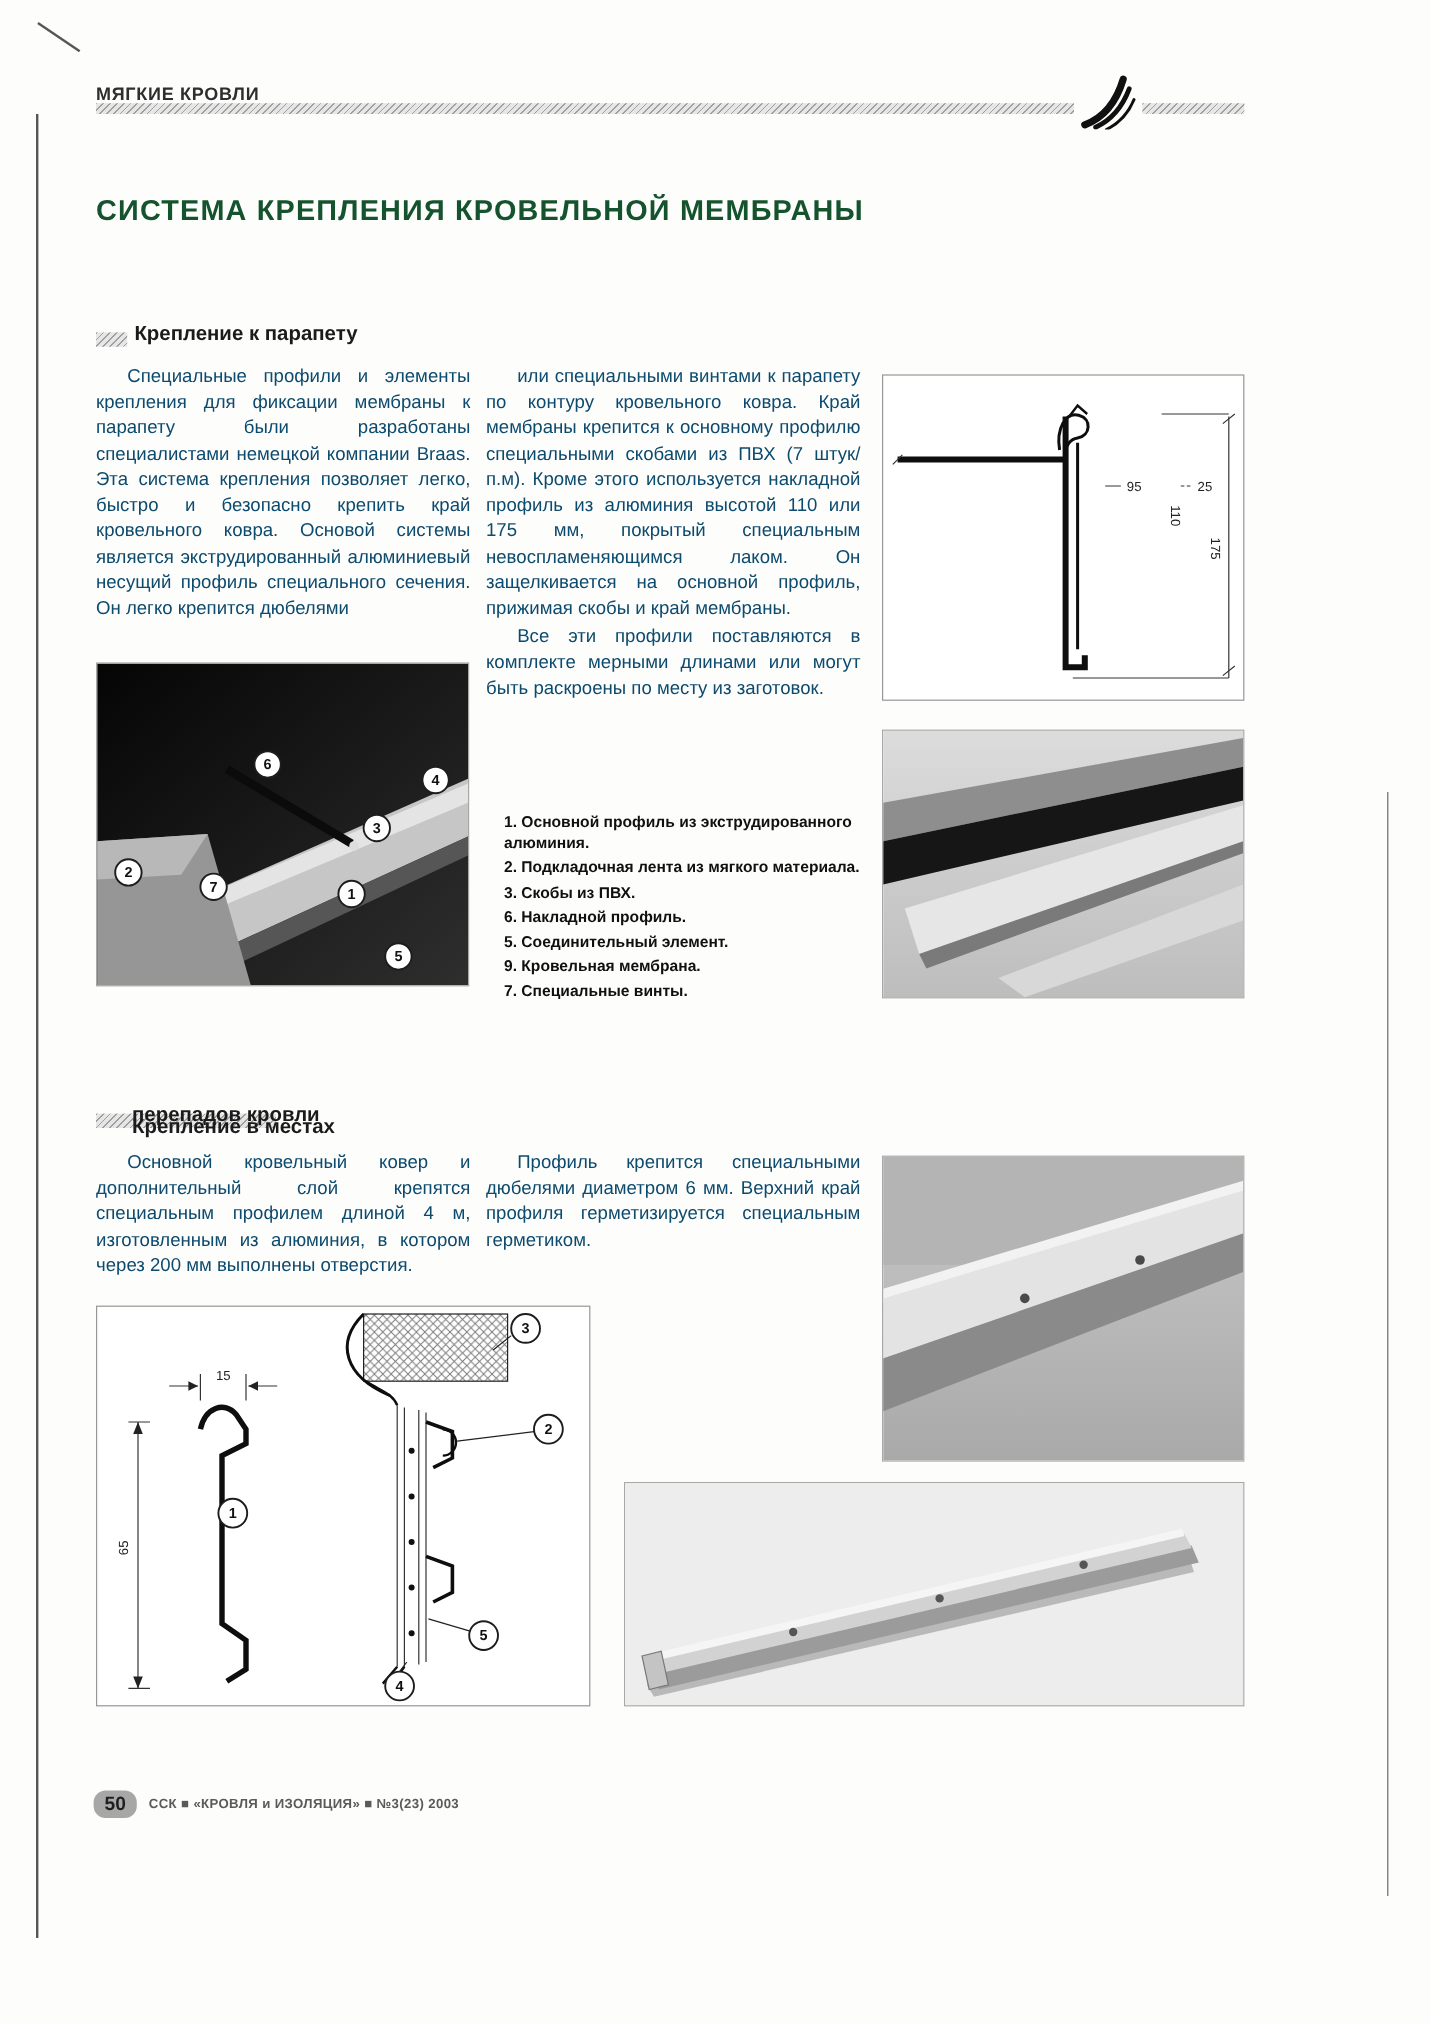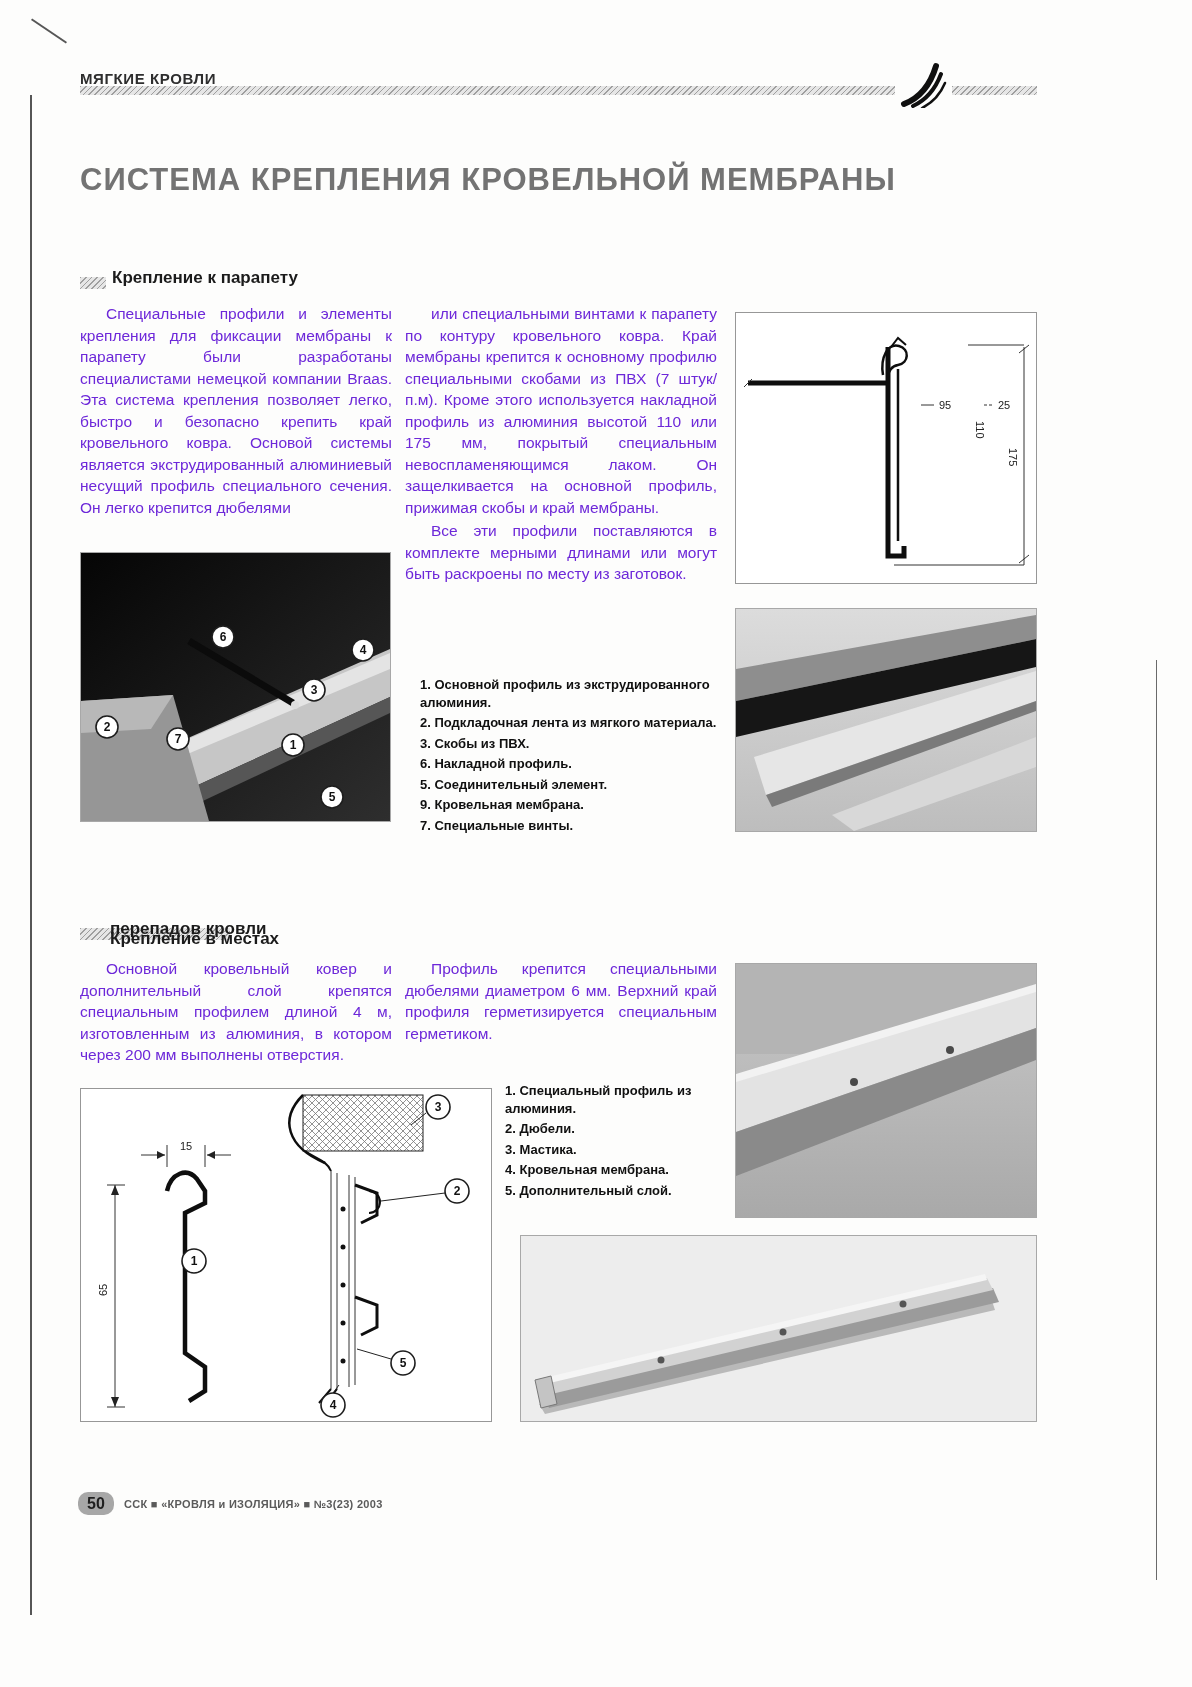--- a/index.html
+++ b/index.html
@@ -6,25 +6,25 @@
   .page {
     position:relative; width:1192px; height:1687px; margin:0 auto;
     background:#fdfdfc; overflow:hidden;
     font-family:"Liberation Sans", sans-serif; color:#161616;
   }
   .abs { position:absolute; }
   .hatch { background: repeating-linear-gradient(135deg,#9f9f9f 0 1px,#e6e6e6 1px 4px); }
   .scanline { background:#2c2c2c; opacity:.8; }
 
   .masthead { font-size:15px; font-weight:bold; letter-spacing:.6px; color:#2e2e2e; z-index:3; }
-  .doc-title { font-size:31px; font-weight:bold; letter-spacing:1px; color:#737373; white-space:nowrap; }
+  .doc-title { font-size:24px; font-weight:bold; letter-spacing:1px; color:#14532d; white-space:nowrap; }
 
   .sec-head { font-size:17px; font-weight:bold; color:#1b1b1b; z-index:3; white-space:nowrap; }
 
-  .col { width:312px; font-size:15.5px; line-height:21.5px; text-align:justify; color:#6d28d9; }
+  .col { width:312px; font-size:15.5px; line-height:21.5px; text-align:justify; color:#0c4a6e; }
   .col p { margin:0; text-indent:26px; }
   .col p + p { margin-top:2px; }
 
   .legend { font-size:13px; font-weight:bold; line-height:17.5px; color:#101010; }
   .legend div { margin-bottom:3px; }
 
   .imgbox { border:1px solid #979797; background:#fff; box-sizing:border-box; }
   .photo { border:1px solid #a8a8a8; box-sizing:border-box; }
 
   svg { display:block; }
@@ -190,27 +190,20 @@
       <rect width="300" height="253" fill="url(#p3bg)"></rect>
       <rect width="300" height="90" fill="#b4b4b4"></rect>
       <polygon points="0,110 300,20 300,30 0,122" fill="#f2f2f2"></polygon>
       <polygon points="0,118 300,28 300,64 0,168" fill="#e3e3e3"></polygon>
       <polygon points="0,168 300,64 300,96 0,212" fill="#8a8a8a"></polygon>
       <circle cx="118" cy="118" r="4" fill="#4a4a4a"></circle>
       <circle cx="214" cy="86" r="4" fill="#4a4a4a"></circle>
     </svg>
   </div>
 
-  <div class="abs legend" style="left:505px; top:1082px; width:210px;">
-    <div>1. Специальный профиль из алюминия.</div>
-    <div>2. Дюбели.</div>
-    <div>3. Мастика.</div>
-    <div>4. Кровельная мембрана.</div>
-    <div>5. Дополнительный слой.</div>
-  </div>
 
   <div class="abs imgbox" style="left:80px; top:1088px; width:412px; height:334px;">
     <svg width="410" height="332" viewBox="0 0 410 332">
       <defs>
         <pattern id="xh" width="7" height="7" patternUnits="userSpaceOnUse">
           <path d="M0,7 L7,0 M0,0 L7,7" stroke="#777" stroke-width="0.8"></path>
         </pattern>
       </defs>
 
       <path class="prof" d="M86,102 C90,84 106,78 116,90 L124,102 V114 L104,124 V264 L124,278 V302 L108,312" stroke-width="4.5"></path>

